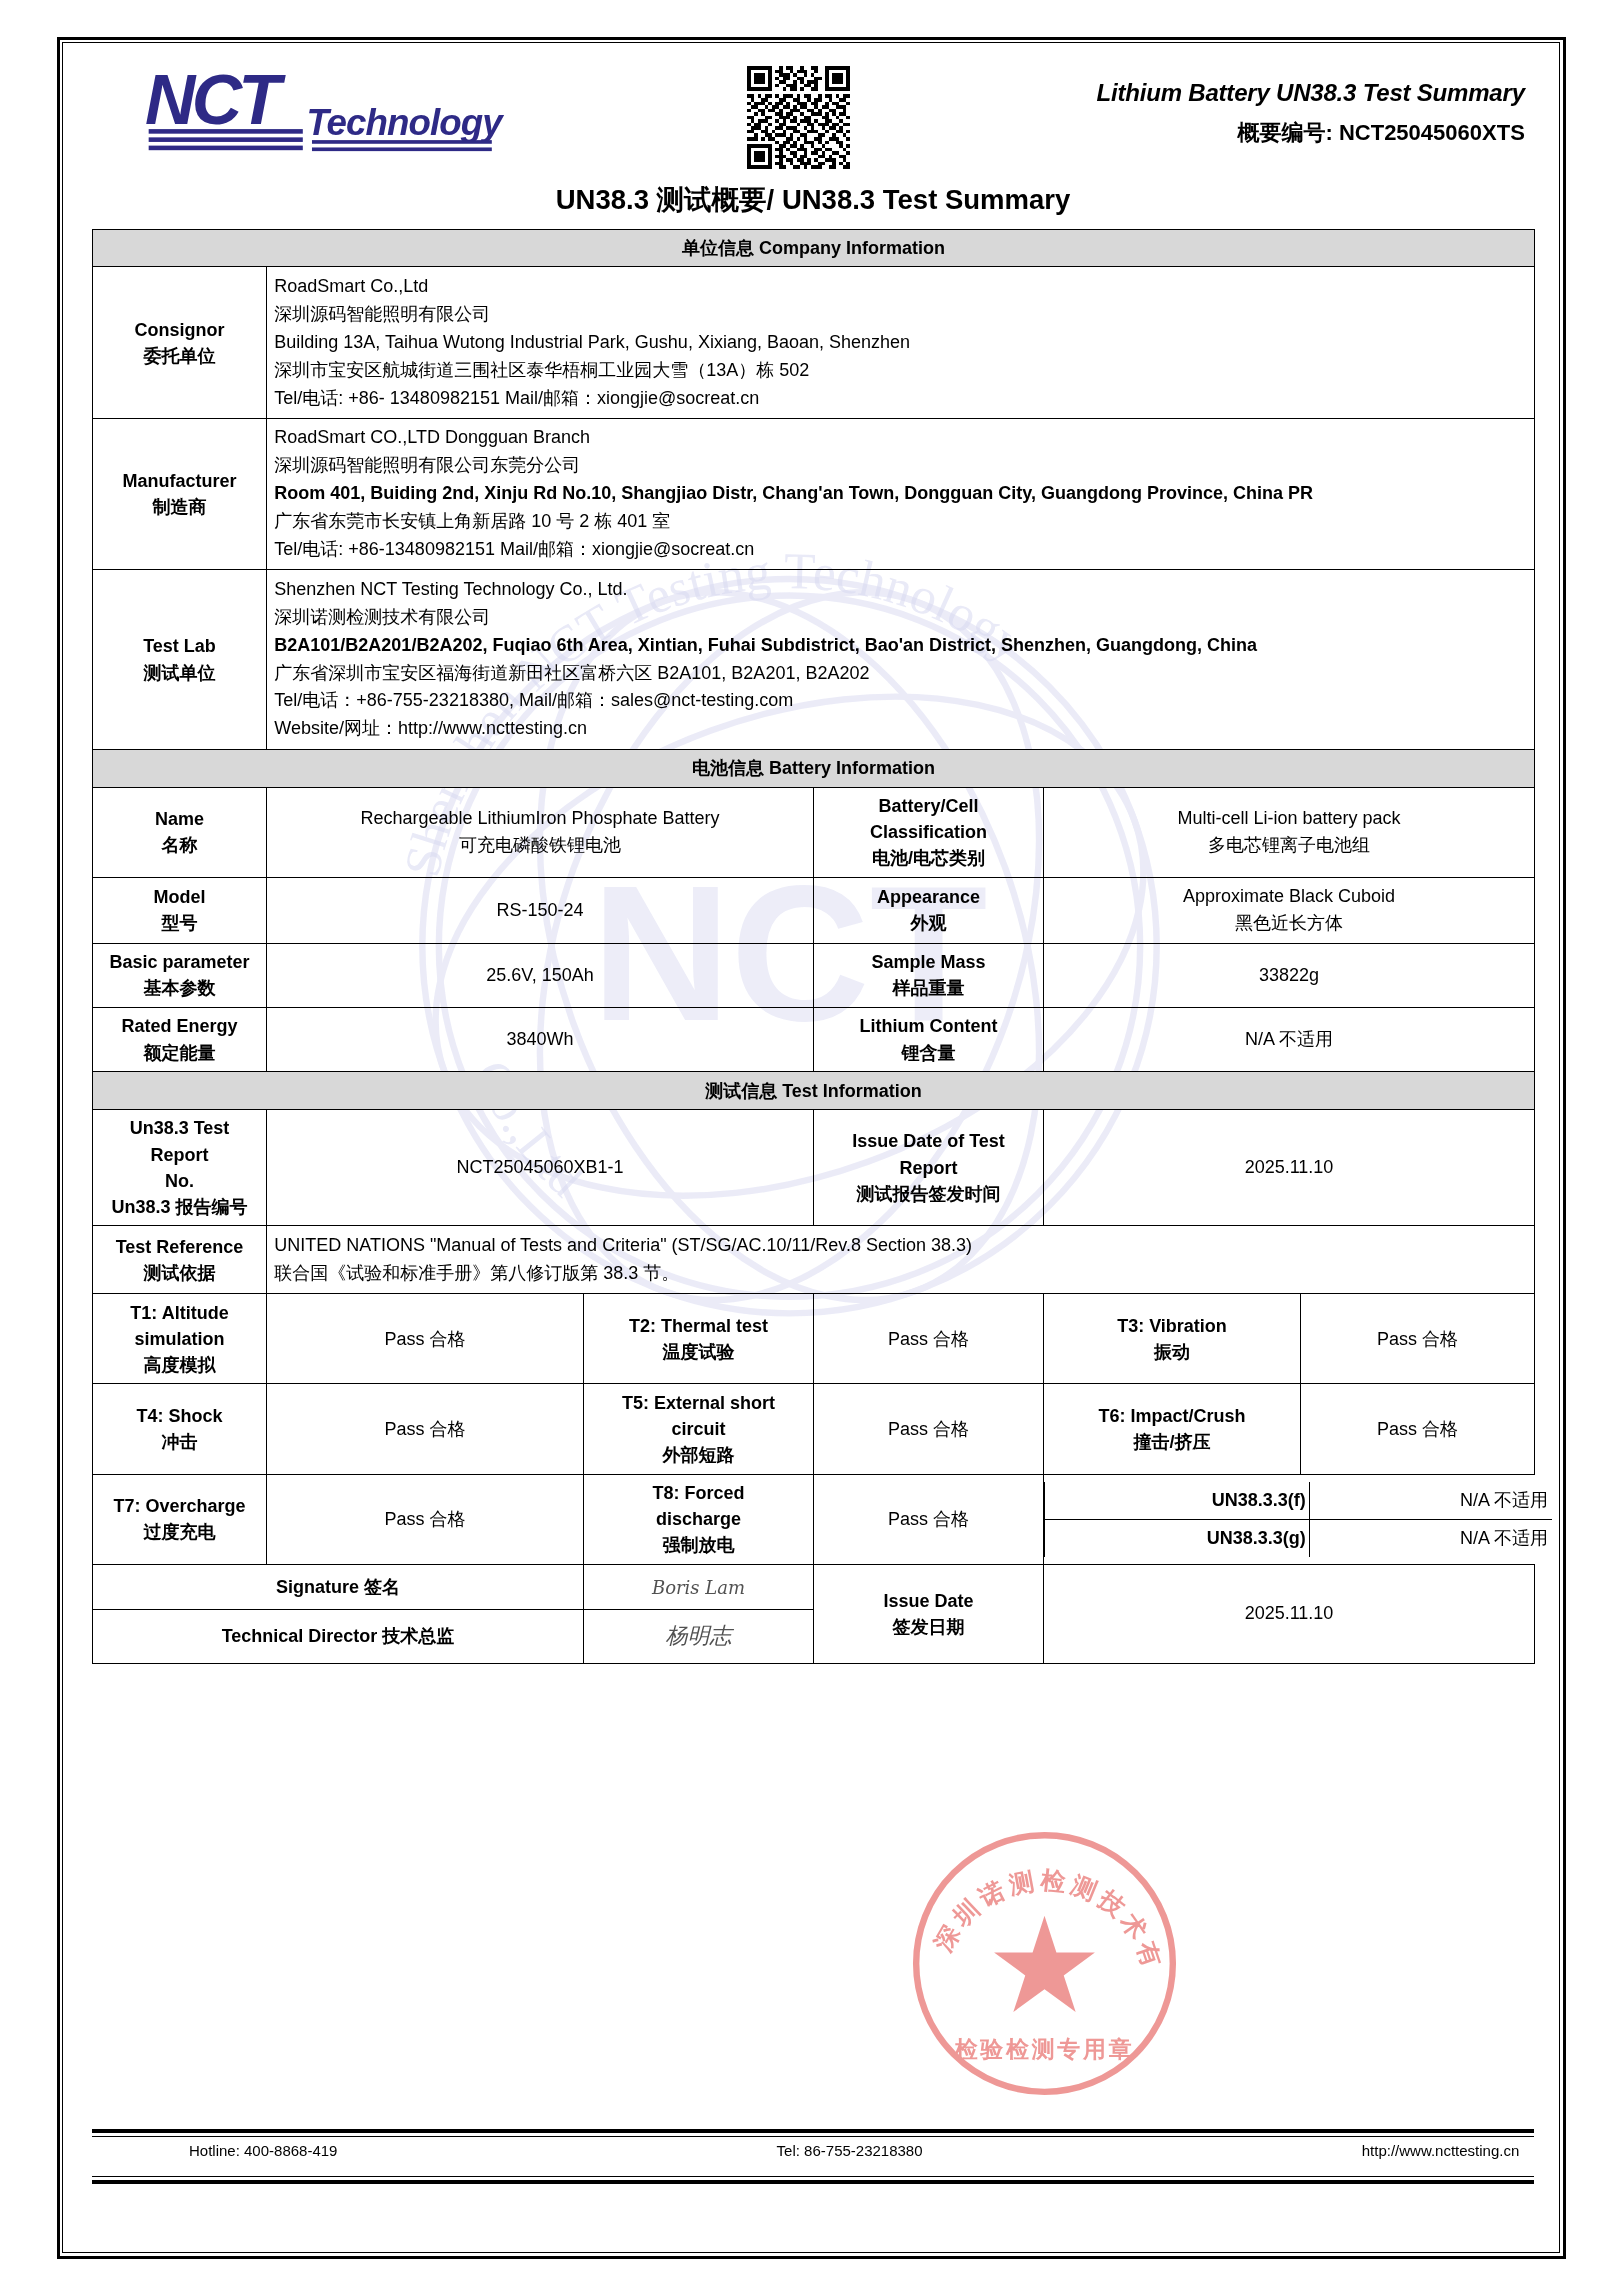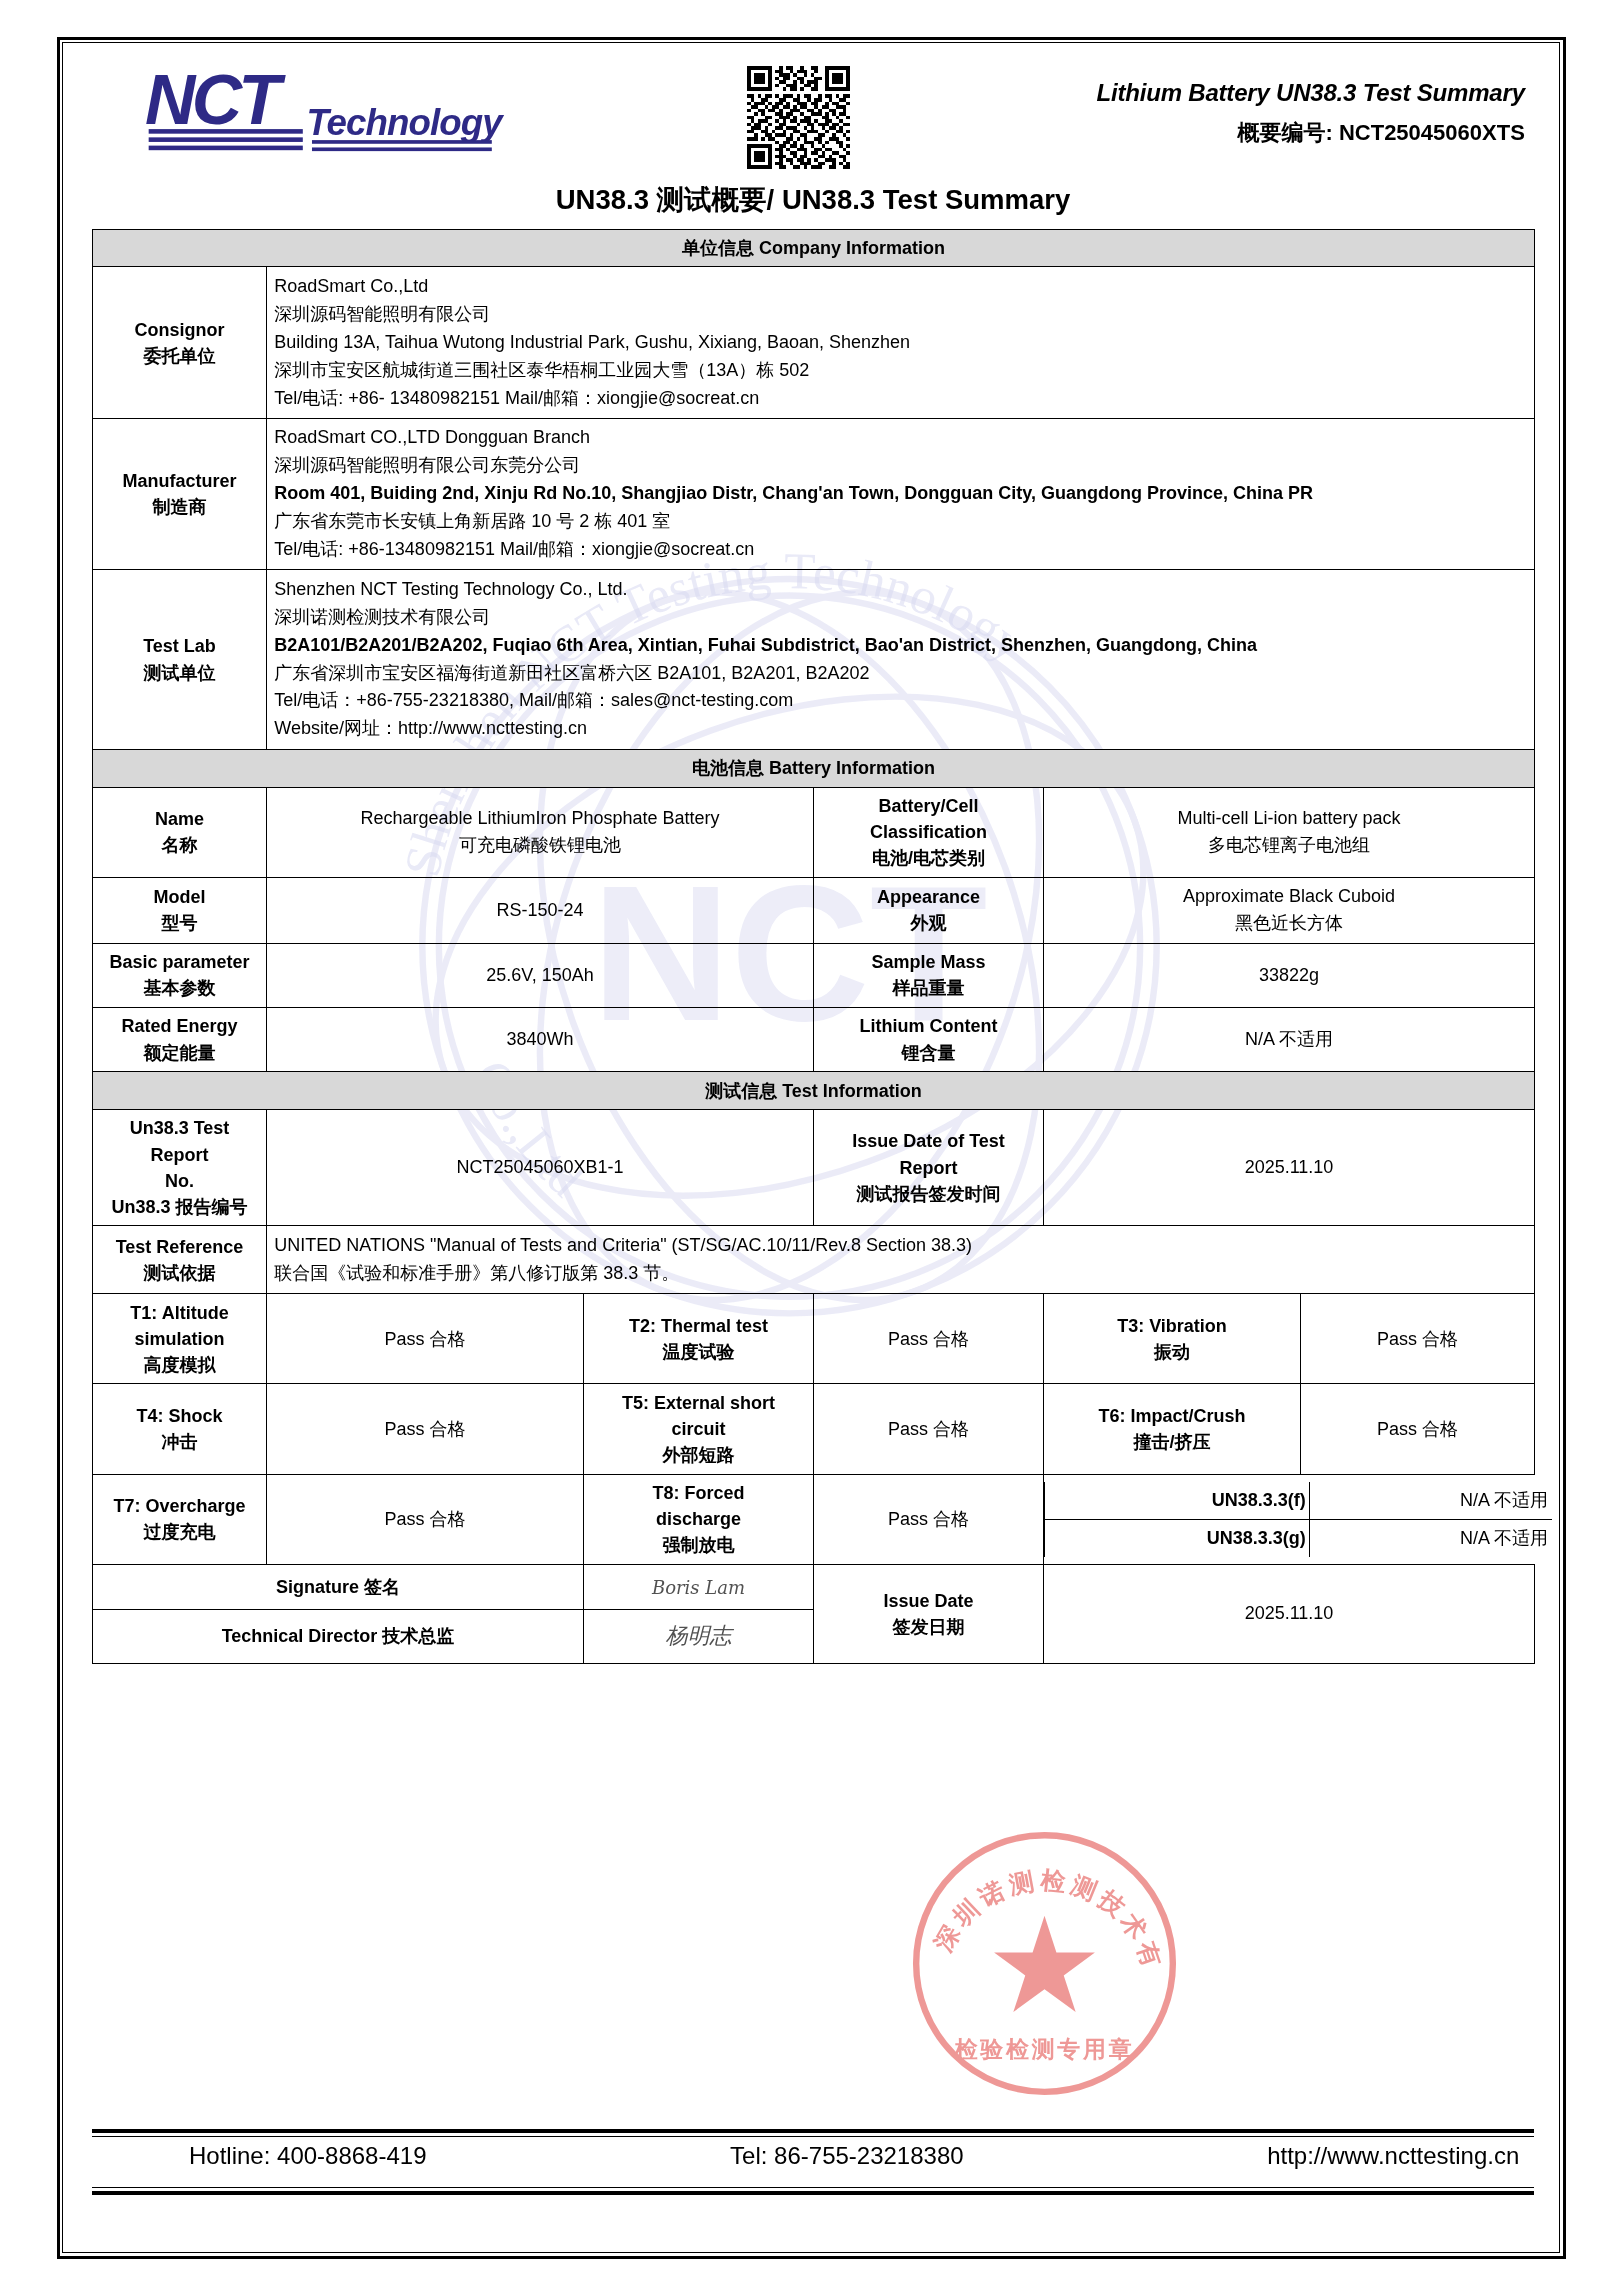--- a/index.html
+++ b/index.html
@@ -218,21 +218,21 @@
   }
   .footer-page {
     text-align: right;
     font-size: 20px;
     padding: 13px 9.2px 0 0;
   }
   .footer-row {
     display: flex;
     justify-content: space-between;
     align-items: center;
-    font-size: 24px;
+    font-size: 15px;
     padding: 5.5px 14.7px 13px 97px;
   }
   .footer-row > div { white-space: nowrap; }
 </style>
 </head>
 <body>
 
 <div id="page">
 
   <div class="frame-outer"></div>

